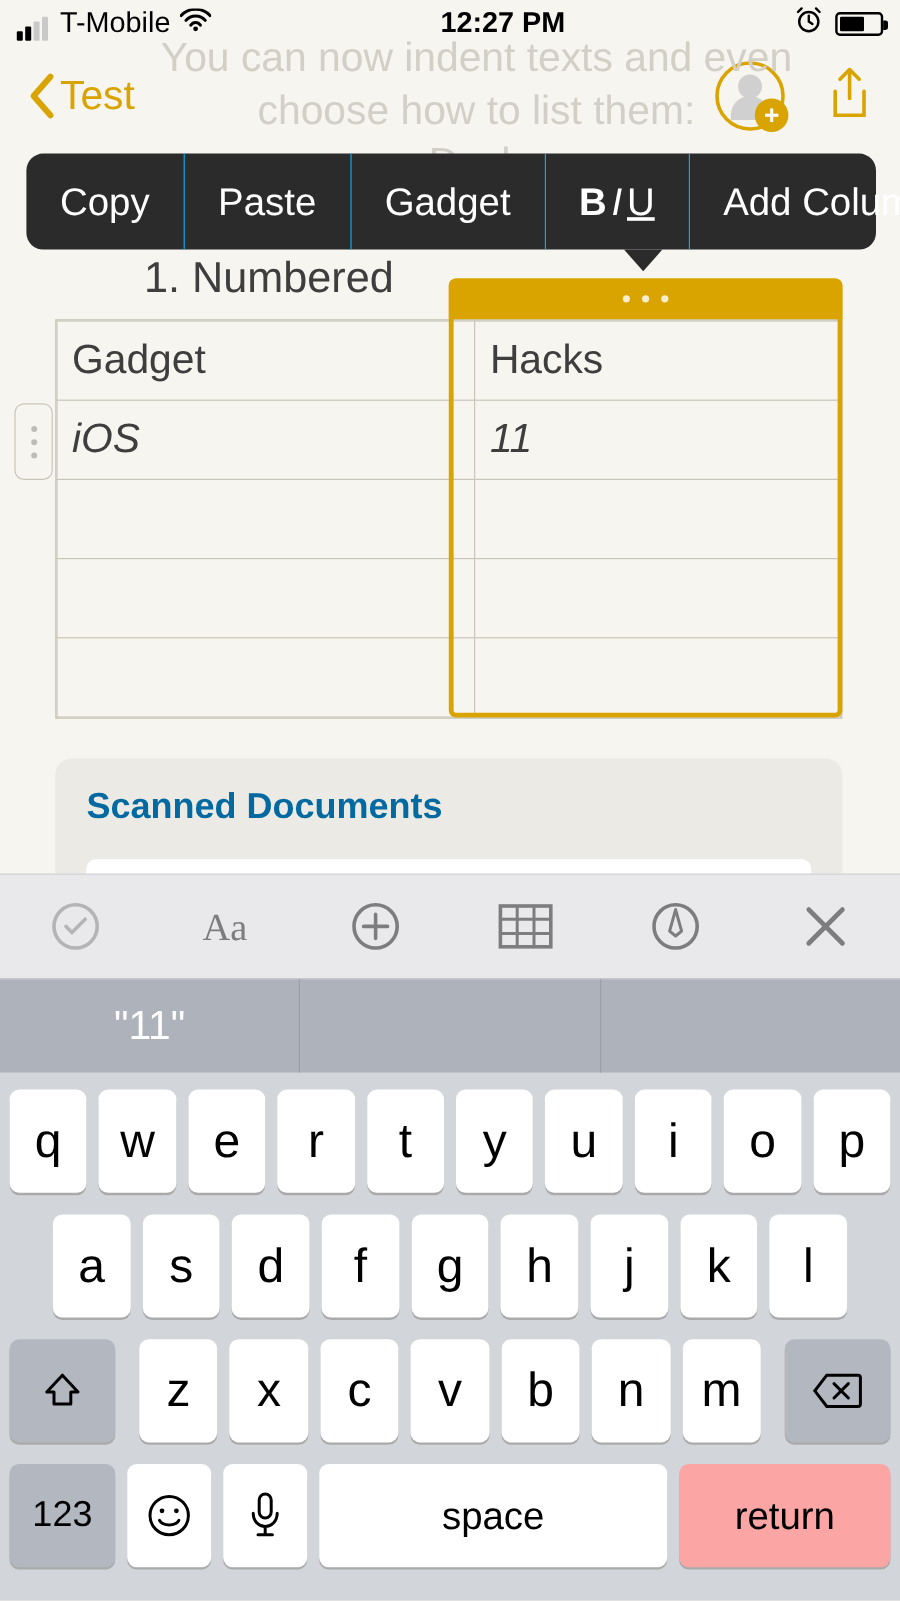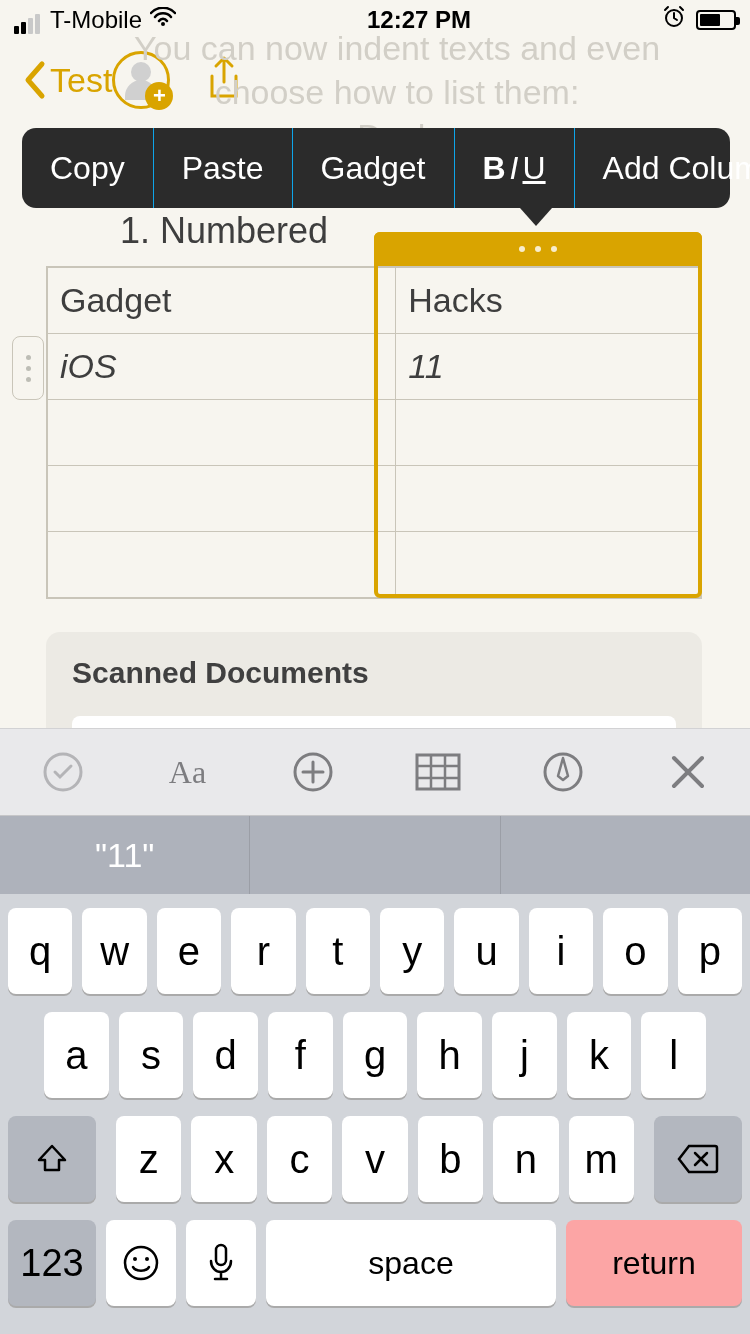--- a/index.html
+++ b/index.html
@@ -11,21 +11,21 @@
   .status-left { display:flex; align-items:center; gap:8px; }
   .signal .bar { display:inline-block; width:5px; margin-right:2px; background:#000; border-radius:1px; vertical-align:bottom;}
   .signal .b1{height:8px;} .signal .b2{height:12px;} .signal .b3{height:16px;background:#c9c9c9;} .signal .b4{height:20px;background:#c9c9c9;}
   .wifi { font-size:22px; }
   .status-right { display:flex; align-items:center; gap:10px; }
   .battery { width:40px; height:20px; border:2px solid #000; border-radius:4px; position:relative; }
   .battery:after{content:"";position:absolute;right:-6px;top:5px;width:4px;height:8px;background:#000;border-radius:0 2px 2px 0;}
   .battery .fill{position:absolute;left:2px;top:2px;bottom:2px;width:55%;background:#000;border-radius:1px;}
 
   
-  .nav { position:absolute; top:40px; left:0; right:0; height:80px; display:flex; align-items:center; padding:0 22px; }
+  .nav { position:absolute; top:40px; left:0; right:0; height:80px; display:flex; align-items:center; justify-content:space-between; padding:0 22px; }
   .back { display:flex; align-items:center; color:#d9a400; font-size:34px; font-weight:400; }
   .back svg { margin-right:4px; }
   .nav-right{display:flex;align-items:center;gap:34px;}
   .avatar{width:58px;height:58px;border:3px solid #d9a400;border-radius:50%;position:relative;display:flex;align-items:center;justify-content:center;}
   .avatar .head{width:20px;height:20px;border-radius:50%;background:#d0d0d0;position:absolute;top:8px;}
   .avatar .body{width:32px;height:20px;border-radius:16px 16px 0 0;background:#d0d0d0;position:absolute;bottom:6px;}
   .avatar .plus{position:absolute;right:-6px;bottom:-4px;width:28px;height:28px;border-radius:50%;background:#d9a400;color:#fff;font-size:22px;font-weight:700;display:flex;align-items:center;justify-content:center;}
 
   
   .ctx { position:absolute; top:128px; left:22px; right:20px; height:80px; background:#2b2b2b; border-radius:14px; display:flex; color:#fff; font-size:32px; z-index:30; }
@@ -44,21 +44,21 @@
   .table-wrap td{border:1px solid #c9c5b9;height:66px;padding:0 12px;font-size:34px;color:#3e3e3e;vertical-align:middle;}
   .table-wrap td.header{font-weight:400;}
   .table-wrap td.ital{font-style:italic;}
   .col2-highlight{position:absolute;top:232px;left:374px;width:328px;height:366px;border:4px solid #d9a400;border-radius:6px;z-index:20;pointer-events:none;}
   .col2-handle{position:absolute;top:232px;left:374px;width:328px;height:34px;background:#d9a400;border-radius:6px 6px 0 0;z-index:21;display:flex;align-items:center;justify-content:center;gap:10px;}
   .col2-handle span{width:6px;height:6px;border-radius:50%;background:rgba(255,255,255,0.8);}
   .row-handle{position:absolute;top:336px;left:12px;width:32px;height:64px;border:1px solid #c9c5b9;border-radius:8px;background:#f7f5ef;display:flex;flex-direction:column;align-items:center;justify-content:center;gap:6px;z-index:11;}
   .row-handle span{width:5px;height:5px;border-radius:50%;background:#bdbdb5;}
 
   .scanned{position:absolute;top:632px;left:46px;right:48px;height:96px;background:#eceae4;border-radius:14px 14px 0 0;padding:24px 26px;}
-  .scanned .title{font-size:30px;font-weight:700;color:#404040;}
+  .scanned .title{font-size:30px;font-weight:700;color:#0369a1;}
   .scanned .inner{position:absolute;left:26px;right:26px;bottom:-6px;height:18px;background:#fff;border-radius:8px 8px 0 0;}
 
   
   .kbtoolbar{position:absolute;top:728px;left:0;right:0;height:88px;background:#e9e9eb;border-top:1px solid #d2d2d4;border-bottom:1px solid #c6c6c8;display:flex;align-items:center;justify-content:space-around;z-index:40;}
   .kbtoolbar .tb{color:#7d7d80;font-size:40px;display:flex;align-items:center;justify-content:center;width:60px;height:60px;}
   .tb svg{stroke:#7d7d80;}
 
   
   .predict{position:absolute;top:816px;left:0;right:0;height:78px;background:#aeb2bb;display:flex;z-index:40;}
   .predict .pc{flex:1;display:flex;align-items:center;justify-content:center;border-right:1px solid #9b9ea6;color:#fff;font-size:34px;}
@@ -66,21 +66,21 @@
 
   
   .keyboard{position:absolute;top:894px;left:0;right:0;bottom:0;background:#d2d5da;padding:14px 8px 10px;z-index:40;}
   .krow{display:flex;justify-content:center;gap:10px;margin-bottom:18px;}
   .key{background:#fff;border-radius:8px;box-shadow:0 2px 0 #aaa;height:86px;display:flex;align-items:center;justify-content:center;font-size:40px;color:#000;}
   .key.letter{flex:1;max-width:66px;}
   .krow.r2{padding:0 36px;}
   .key.special{background:#b3b7bf;flex:0 0 88px;}
   .key.space{flex:1;background:#fff;font-size:32px;}
   .key.ret{flex:0 0 176px;background:#fca5a5;font-size:32px;}
-  .key.num{flex:0 0 88px;background:#b3b7bf;font-size:38px;}
+  .key.num{flex:0 0 88px;background:#b3b7bf;font-size:30px;}
   .key.emoji{flex:0 0 70px;background:#fff;font-size:38px;}
   .key.mic{flex:0 0 70px;background:#fff;font-size:38px;}
   .krow.bottom{gap:10px;margin-bottom:0;}
 </style>
 </head>
 <body>
 
 <div class="status-bar">
   <div class="status-left">
     <span class="signal">

